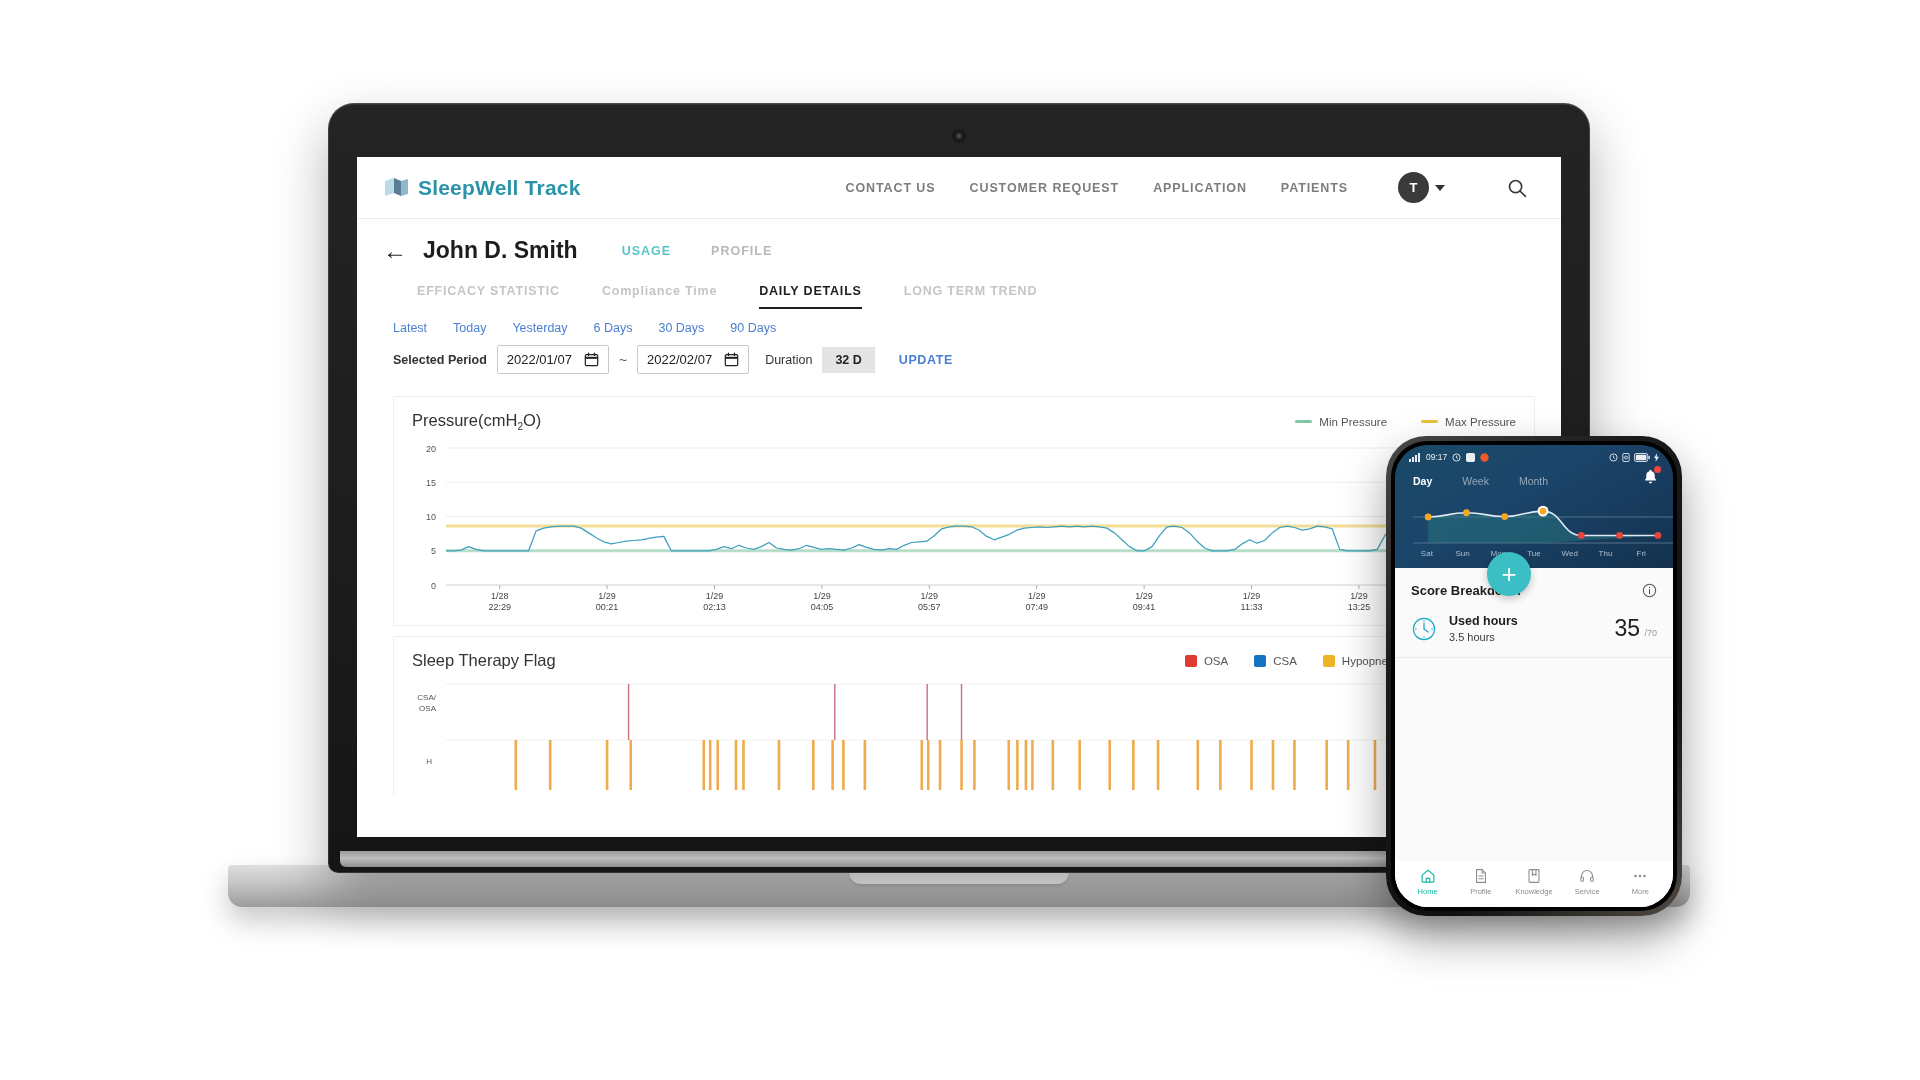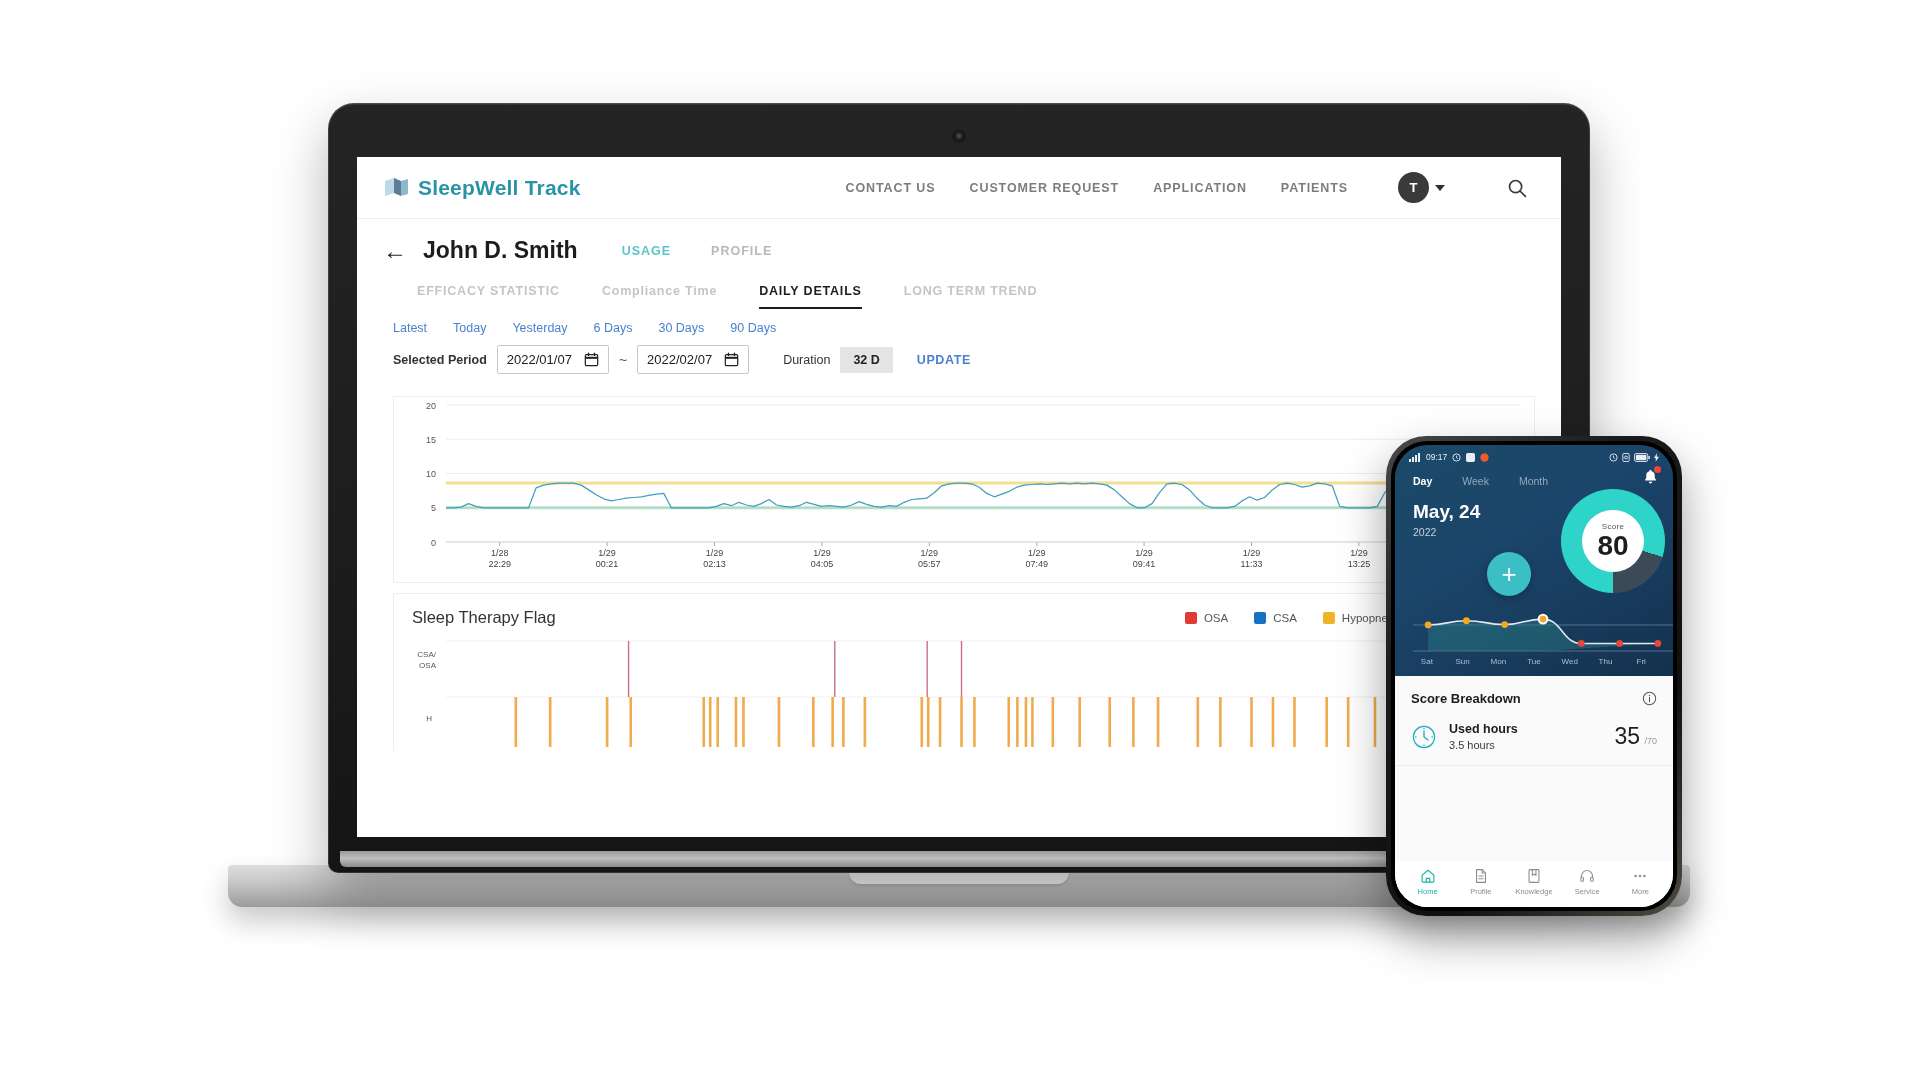--- a/index.html
+++ b/index.html
@@ -92,21 +92,21 @@
   .quick { font-size: 12.5px; color: #4a7fd1; cursor: pointer; }
 
   .periodrow { display: flex; align-items: center; gap: 10px; padding: 10px 26px 12px 36px; }
   .plabel { font-size: 12.5px; font-weight: 700; color: #333; }
   .dateinput {
     display: flex; align-items: center; gap: 12px;
     border: 1px solid #c9c9c9; border-radius: 2px; padding: 6px 9px;
     background: #fff; font-size: 13px; color: #222; cursor: pointer;
   }
   .tilde { font-size: 14px; color: #555; }
-  .durlabel { font-size: 12.5px; color: #333; margin-left: 24px; }
+  .durlabel { font-size: 12.5px; color: #333; margin-left: 6px; }
   .durval { background: #e4e4e4; padding: 6px 13px; font-size: 12.5px; font-weight: 700; color: #222; }
   .updbtn { font-size: 12.5px; font-weight: 700; color: #4a7fd1; letter-spacing: .6px; margin-left: 14px; cursor: pointer; }
 
   .card { margin: 6px 26px 0 36px; border: 1px solid #eeeeee; border-top: 1px solid #eee; background: #fff; }
   .cardhead { display: flex; align-items: center; padding: 14px 18px 8px 18px; }
   .cardtitle { font-size: 16.5px; color: #333; }
   .legend { margin-left: auto; display: flex; gap: 34px; align-items: center; }
   .lg { display: flex; align-items: center; gap: 7px; font-size: 11.5px; color: #555; white-space: nowrap; }
   .lgline { width: 17px; height: 3px; border-radius: 2px; }
   .lgbox { width: 12px; height: 12px; border-radius: 2px; }
@@ -276,20 +276,33 @@
         </span>
         <span class="durlabel">Duration</span>
         <span class="durval">32 D</span>
         <span class="updbtn">UPDATE</span>
       </div>
 
       <div class="plotwrap">
         <div class="fab">+</div>
 
         <div class="card">
+          <div class="cardhead">
+            <span class="cardtitle"><span>Pressure(cmH</span><sub style="font-size:10px">2</sub><span>O)</span></span>
+            <span class="legend">
+              <span class="lg">
+                <span class="lgline" style="background:#7fc8a2"></span>
+                <span>Min Pressure</span>
+              </span>
+              <span class="lg">
+                <span class="lgline" style="background:#e8c33c"></span>
+                <span>Max Pressure</span>
+              </span>
+            </span>
+          </div>
           <svg id="pressure-svg" width="1132" height="185" viewBox="0 0 1132 185">
               <line x1="52" x2="1126" y1="145" y2="145" stroke="#ededed" stroke-width="1"></line>
               <text x="42" y="148.5" text-anchor="end" font-size="9" fill="#555" font-family="&quot;Liberation Sans&quot;, sans-serif">0</text>
               <line x1="52" x2="1126" y1="110.75" y2="110.75" stroke="#ededed" stroke-width="1"></line>
               <text x="42" y="114.25" text-anchor="end" font-size="9" fill="#555" font-family="&quot;Liberation Sans&quot;, sans-serif">5</text>
               <line x1="52" x2="1126" y1="76.5" y2="76.5" stroke="#ededed" stroke-width="1"></line>
               <text x="42" y="80" text-anchor="end" font-size="9" fill="#555" font-family="&quot;Liberation Sans&quot;, sans-serif">10</text>
               <line x1="52" x2="1126" y1="42.25" y2="42.25" stroke="#ededed" stroke-width="1"></line>
               <text x="42" y="45.75" text-anchor="end" font-size="9" fill="#555" font-family="&quot;Liberation Sans&quot;, sans-serif">15</text>
               <line x1="52" x2="1126" y1="8" y2="8" stroke="#ededed" stroke-width="1"></line>
@@ -475,32 +488,20 @@
               <span class="bell-dot"></span>
             </span>
 
 
             <div class="ph-tabs">
               <span class="ph-tab on">Day</span>
               <span class="ph-tab">Week</span>
               <span class="ph-tab">Month</span>
             </div>
 
-            <div class="scorerow">
-              <div>
-                <div class="mon">May, 24</div>
-                <div class="yr">2022</div>
-              </div>
-              <div class="donut" id="score-donut" style="background: conic-gradient(from 180deg, rgb(47, 212, 200) 0deg, rgb(47, 212, 200) 288deg, rgb(60, 74, 87) 288deg, rgb(60, 74, 87) 360deg);">
-                <div class="donut-hole">
-                  <span class="donut-lbl">Score</span>
-                  <span class="donut-val">80</span>
-                </div>
-              </div>
-            </div>
 
             <div class="spark">
               <svg id="spark-svg" width="268" height="58" viewBox="0 0 268 58">
                   <line x1="4" x2="264" y1="25.96" y2="25.96" stroke="#5b7governo" stroke-width="0"></line>
                   <line x1="4" x2="264" y1="25.96" y2="25.96" stroke="#52718c" stroke-width="1"></line>
                   <line x1="4" x2="264" y1="52" y2="52" stroke="#52718c" stroke-width="1"></line>
                   <path d="M19.142857142857142 52 L19.142857142857142 25.96 C38.285714285714285 25.96 38.285714285714285 21.76 57.42857142857143 21.76 C76.57142857142857 21.76 76.57142857142857 25.54 95.71428571428571 25.54 C114.85714285714286 25.54 114.85714285714286 20.08 134 20.08 C153.14285714285714 20.08 153.14285714285714 44.44 172.28571428571428 44.44 C191.42857142857144 44.44 191.42857142857144 44.44 210.57142857142858 44.44 C229.71428571428572 44.44 229.71428571428572 44.44 248.85714285714286 44.44 L134 52 Z" fill="#2a7f86" fill-opacity="0.45" stroke="none"></path>
                   <path d="M19.142857142857142 25.96 C38.285714285714285 25.96 38.285714285714285 21.76 57.42857142857143 21.76 C76.57142857142857 21.76 76.57142857142857 25.54 95.71428571428571 25.54 C114.85714285714286 25.54 114.85714285714286 20.08 134 20.08 C153.14285714285714 20.08 153.14285714285714 44.44 172.28571428571428 44.44 C191.42857142857144 44.44 191.42857142857144 44.44 210.57142857142858 44.44 C229.71428571428572 44.44 229.71428571428572 44.44 248.85714285714286 44.44" fill="none" stroke="#dfe9f1" stroke-width="1.6"></path>
                   <circle cx="19.142857142857142" cy="25.96" r="3.4" fill="#f5a623"></circle>
                   <circle cx="57.42857142857143" cy="21.76" r="3.4" fill="#f5a623"></circle>

